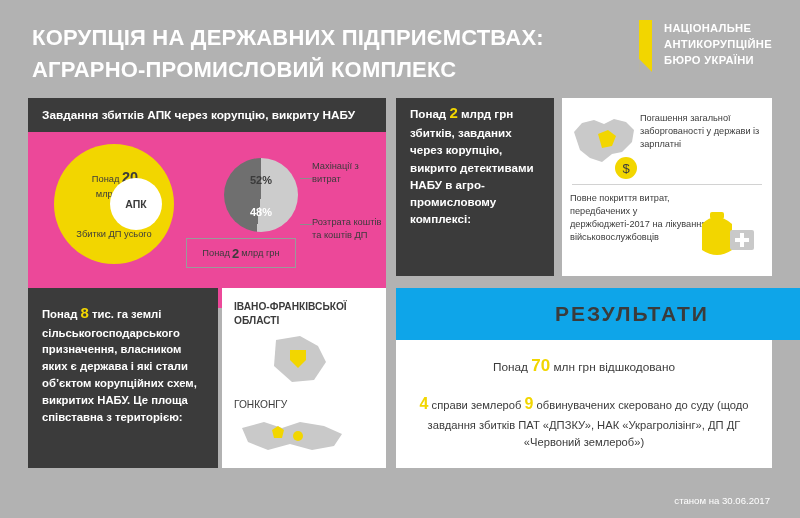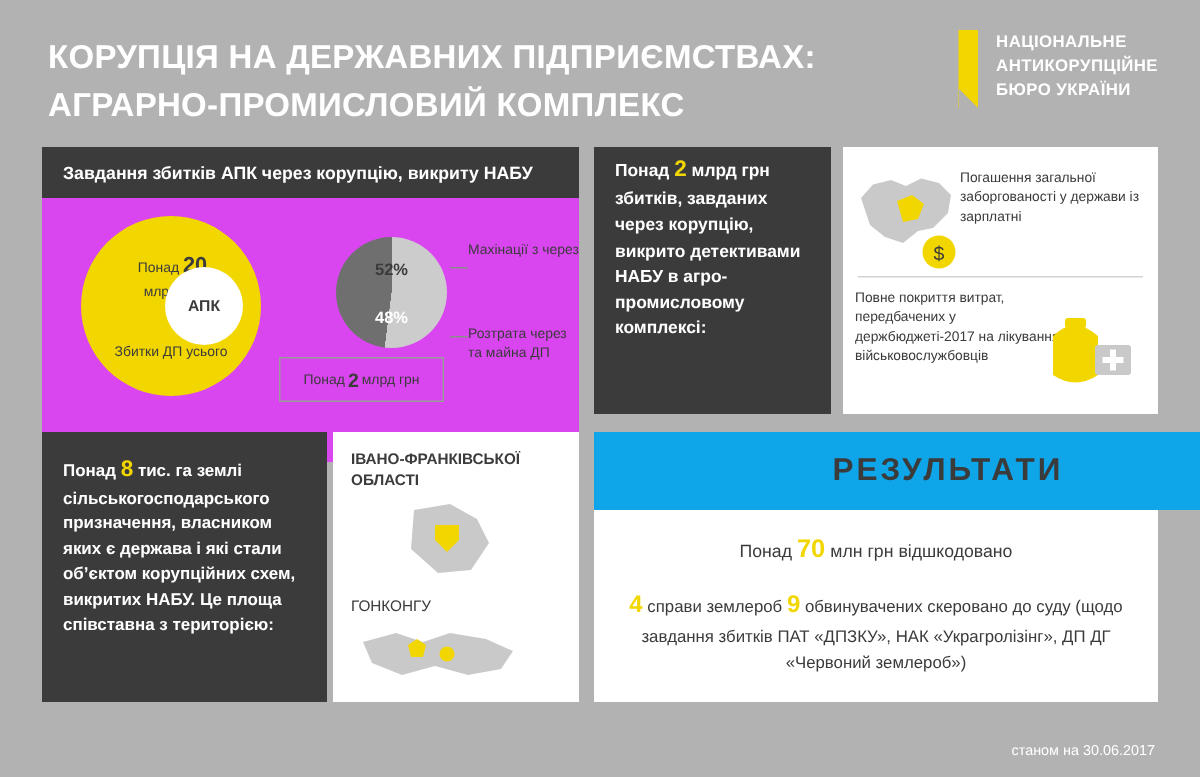--- a/index.html
+++ b/index.html
@@ -69,21 +69,21 @@
     line-height: 1.45;
     text-transform: uppercase;
     letter-spacing: 0.3px;
   }
   .logo-text .l1 { color: #ffffff; }
 
   
   .panel { position: absolute; box-sizing: border-box; }
 
   
-  .card1 { left: 28px; top: 98px; width: 358px; height: 210px; background: #d946ef; }
+  .card1 { left: 28px; top: 98px; width: 358px; height: 210px; background: #ec4899; }
   .card1-head {
     position: absolute; left: 0; top: 0;
     width: 358px; height: 34px;
     background: #3b3b3b;
     color: #ffffff;
     font-size: 11.8px;
     font-weight: bold;
     display: flex; align-items: center;
     padding-left: 14px;
     box-sizing: border-box;
@@ -262,22 +262,22 @@
         <span>Понад</span>
         <b>2</b>
         <span>млрд грн</span>
       </div>
 
       <div class="pie-small"></div>
       <div class="pie-pct-top">52%</div>
       <div class="pie-pct-bottom">48%</div>
       <div class="leader" style="left:272px; top:46px; width:12px;"></div>
       <div class="leader" style="left:272px; top:92px; width:12px;"></div>
-      <div class="pie-note-1">Махінації з через</div>
-      <div class="pie-note-2">Розтрата через та майна ДП</div>
+      <div class="pie-note-1">Махінації з витрат</div>
+      <div class="pie-note-2">Розтрата коштів та коштів ДП</div>
     </div>
   </div>
 
   <div class="panel card2">
     <div class="txt">
       <span>Понад </span><span class="hl">2</span><span> млрд грн збитків, завданих через корупцію, викрито детективами НАБУ в агро-промисловому комплексі:</span>
     </div>
   </div>
 
   <div class="panel card3">

